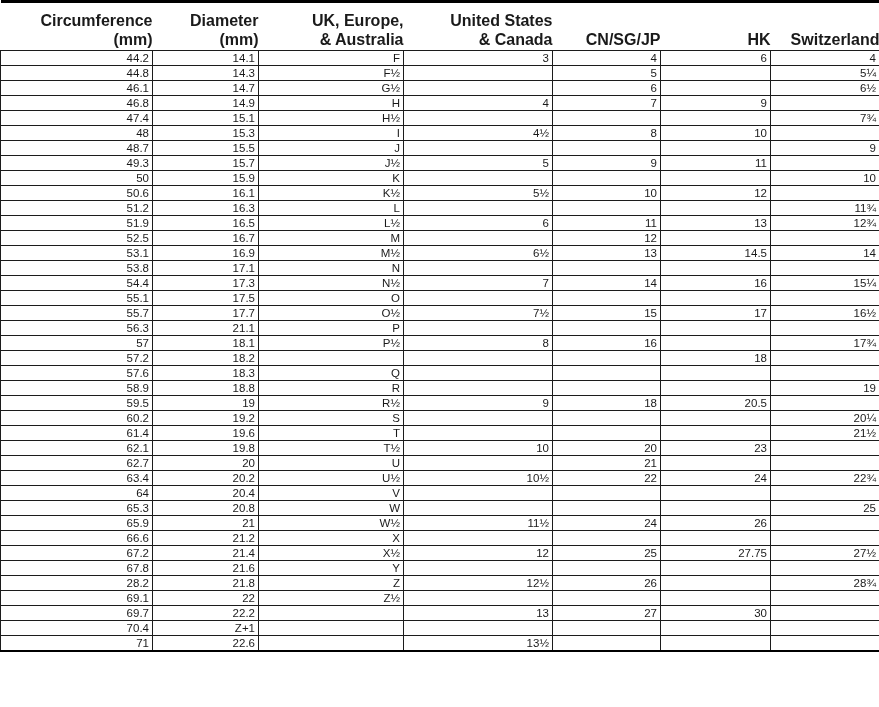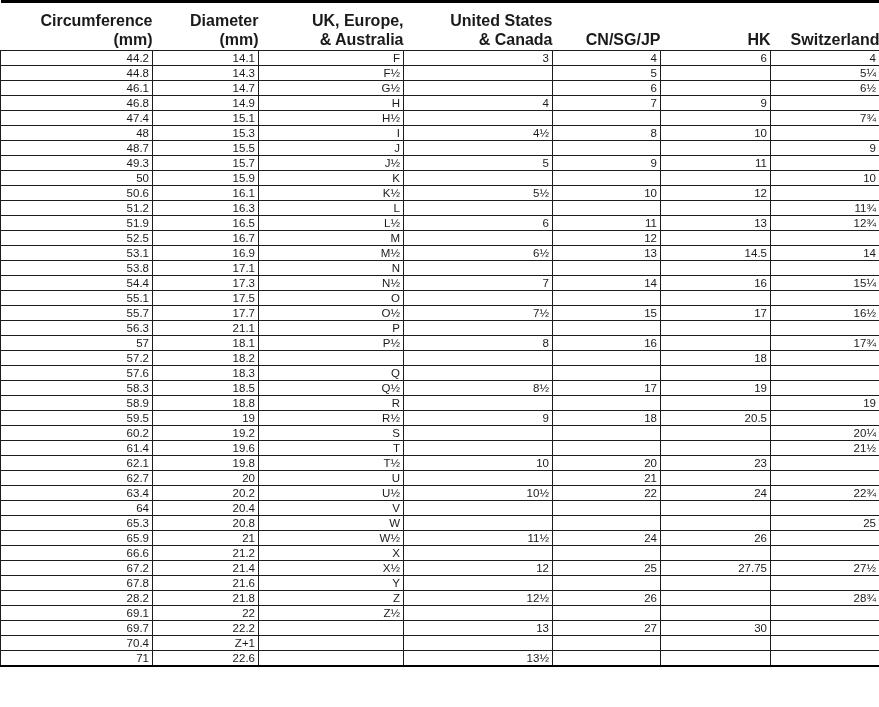--- a/index.html
+++ b/index.html
@@ -288,29 +288,20 @@
         <tr>
           <td>57.6</td>
           <td>18.3</td>
           <td>Q</td>
           <td></td>
           <td></td>
           <td></td>
           <td></td>
         </tr>
         <tr>
-          <td>58.3</td>
-          <td>18.5</td>
-          <td>Q½</td>
-          <td>8½</td>
-          <td>17</td>
-          <td>19</td>
-          <td></td>
-        </tr>
-        <tr>
           <td>58.9</td>
           <td>18.8</td>
           <td>R</td>
           <td></td>
           <td></td>
           <td></td>
           <td>19</td>
         </tr>
         <tr>
           <td>59.5</td>

